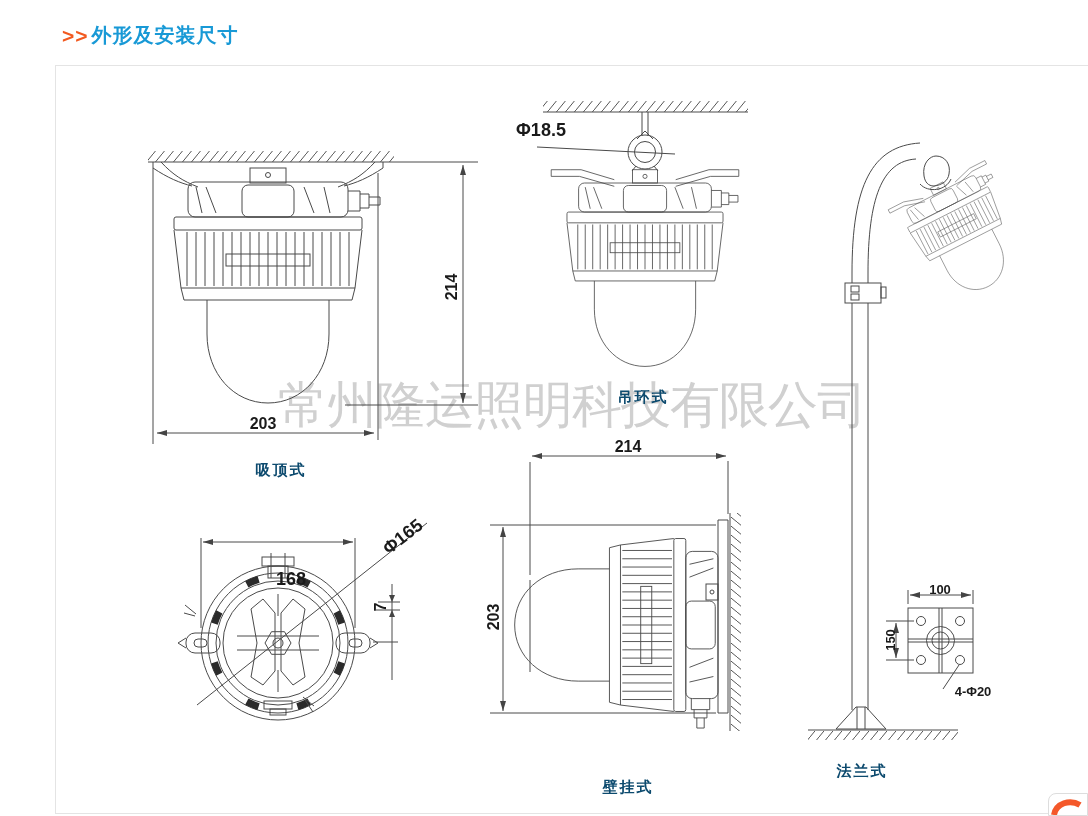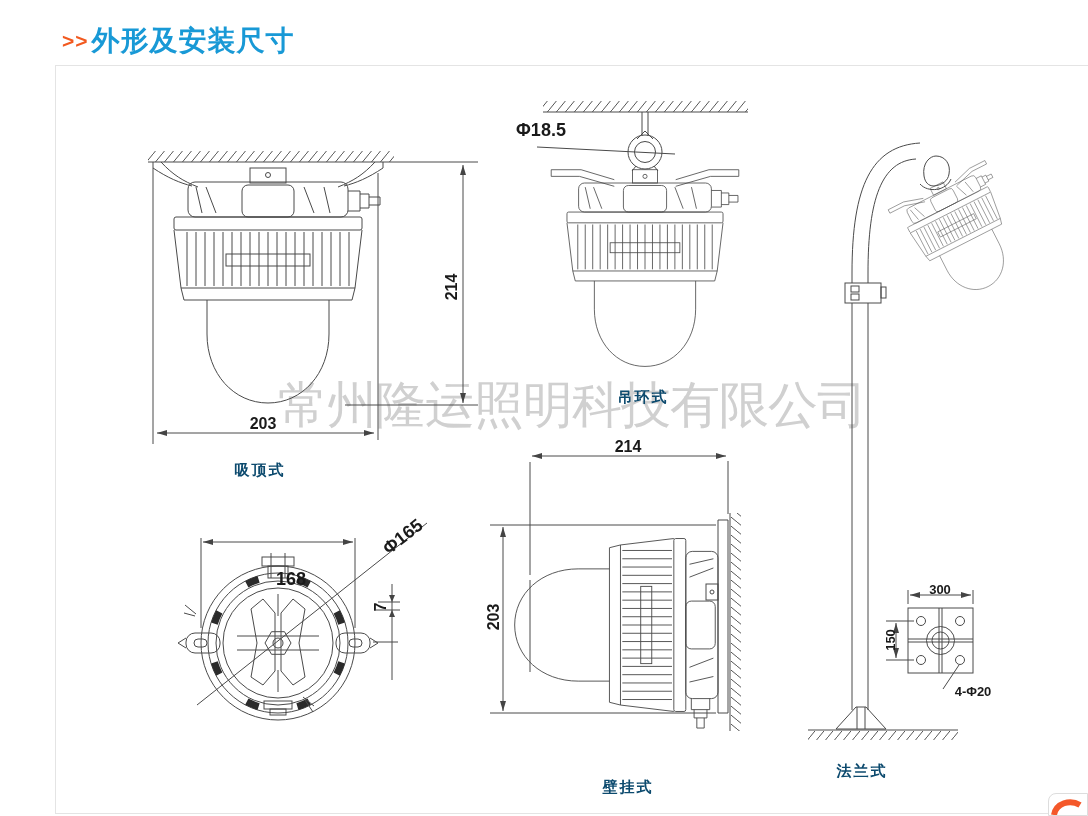--- a/index.html
+++ b/index.html
@@ -1,21 +1,21 @@
 <!DOCTYPE html>
 <html><head>
 <meta charset="utf-8">
 <style>
   html,body{margin:0;padding:0;background:#fff;}
   #page{position:relative;width:1088px;height:816px;background:#fff;overflow:hidden;
         font-family:"Liberation Sans",sans-serif;}
   
   #hdr{position:absolute;left:62px;top:22px;display:flex;align-items:center;}
   #hdr .pre{color:#f2591f;font-size:21px;font-weight:bold;letter-spacing:1px;margin-right:3px;}
-  #hdr .ttl{color:#1899d6;font-size:28px;font-weight:bold;letter-spacing:1px;}
+  #hdr .ttl{color:#1899d6;font-size:20px;font-weight:bold;letter-spacing:1px;}
   
   #panel{position:absolute;left:55px;top:65px;width:1032px;height:747px;
          background:#fff;border:1px solid #e4e4e4;}
   
   #wm{position:absolute;left:278px;top:372px;font-size:50px;color:#c8c8c8;
       font-family:"Liberation Serif",serif;letter-spacing:-1px;white-space:nowrap;
       opacity:.85;pointer-events:none;}
   
   #cad{position:absolute;left:0;top:0;}
   
@@ -218,34 +218,34 @@
       <line x1="910" y1="595" x2="971" y2="595" marker-start="url(#as)" marker-end="url(#ae)"></line>
       <line x1="914" y1="621" x2="886" y2="621"></line>
       <line x1="914" y1="660" x2="886" y2="660"></line>
       <line x1="896" y1="623" x2="896" y2="658" marker-start="url(#as)" marker-end="url(#ae)"></line>
       <line x1="943" y1="689" x2="959" y2="665"></line>
     </g>
   </svg>
 
   <span class="lbl dim r90" style="left:452px;top:287px;">214</span>
   <span class="lbl dim" style="left:263px;top:424px;">203</span>
-  <span class="lbl cap" style="left:260px;top:470px;text-align:right;">吸顶式</span>
+  <span class="lbl cap" style="left:281px;top:470px;text-align:right;">吸顶式</span>
 
   <span class="lbl dim-lg" style="left:541px;top:130px;">Φ18.5</span>
   <span class="lbl cap" style="left:643px;top:397px;">吊环式</span>
 
   <span class="lbl dim-lg" style="left:291px;top:531px;margin-top:48px;">168</span>
   <span class="lbl dim-lg r38" style="left:403px;top:537px;">Φ165</span>
   <span class="lbl dim r90" style="left:381px;top:607px;">7</span>
 
   <span class="lbl dim" style="left:628px;top:447px;">214</span>
   <span class="lbl dim r90" style="left:494px;top:617px;">203</span>
   <span class="lbl cap" style="left:628px;top:787px;">壁挂式</span>
 
-  <span class="lbl dim-sm" style="left:940px;top:589px;">300</span>
+  <span class="lbl dim-sm" style="left:940px;top:589px;">100</span>
   <span class="lbl dim-sm r90" style="left:890px;top:640px;">150</span>
   <span class="lbl dim-sm" style="left:925px;top:691px;margin-left:48px;">4-Φ20</span>
   <span class="lbl cap" style="left:862px;top:771px;">法兰式</span>
 
   <div id="widget">
     <svg width="38" height="21" viewBox="0 0 38 21">
       <path d="M5,21 C7,9 21,5 31,11" stroke="#f4582a" stroke-width="6" fill="none"></path>
     </svg>
   </div>
 

